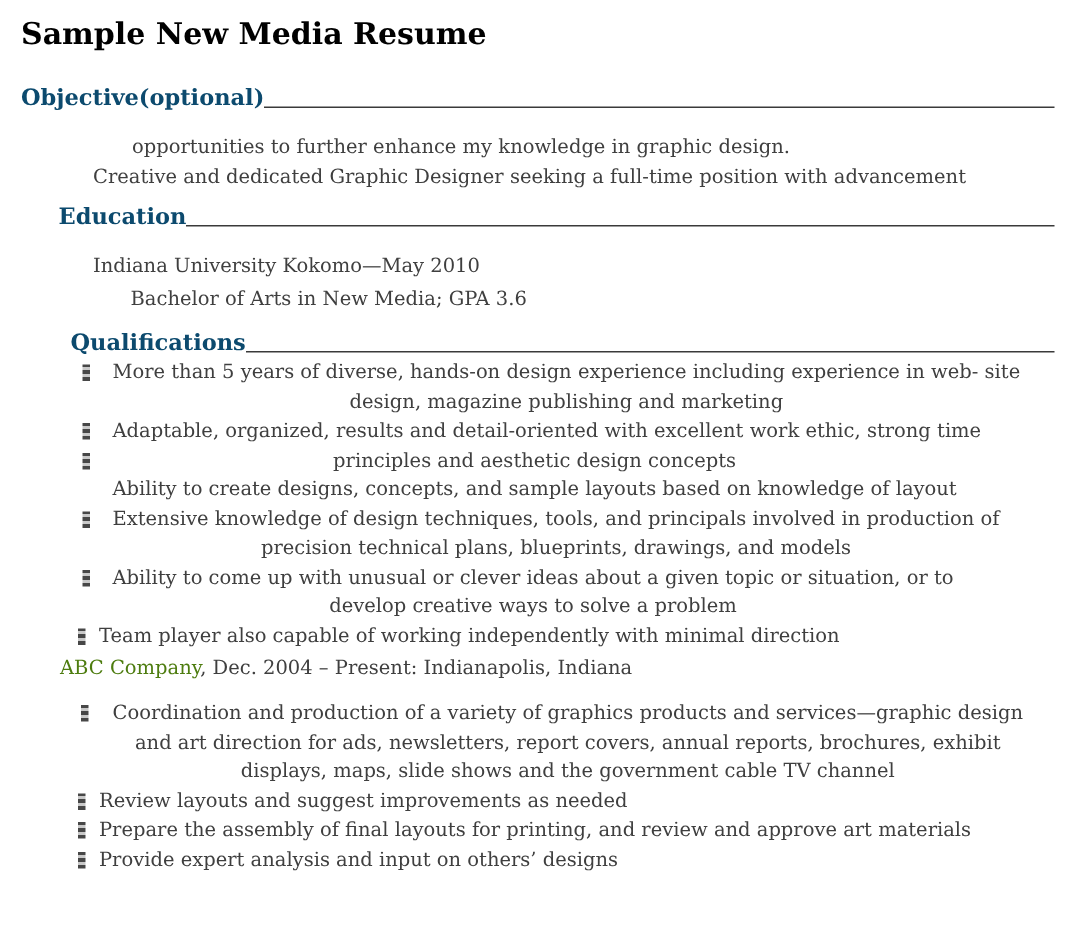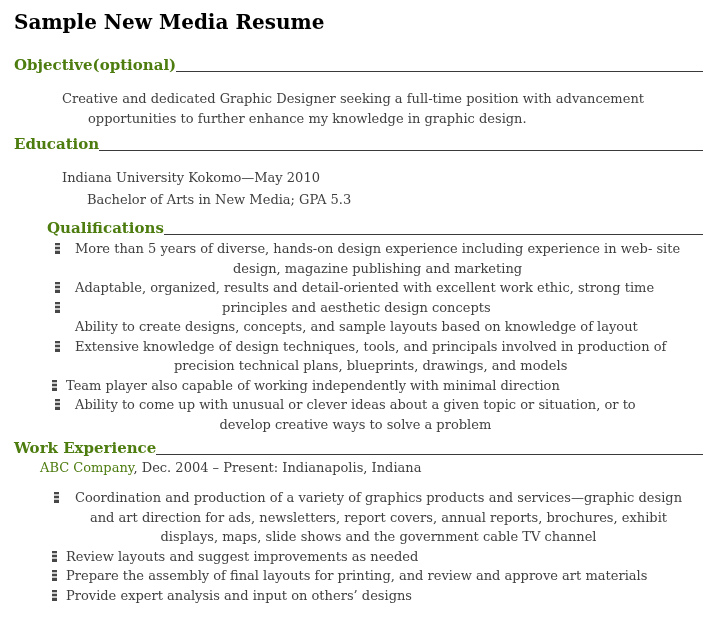--- a/index.html
+++ b/index.html
@@ -26,30 +26,30 @@
     line-height: 24px;
     font-weight: bold;
     color: #000000;
   }
   .section-heading {
     display: flex;
     align-items: flex-end;
     font-weight: bold;
     font-size: 15px;
     line-height: 16px;
-    color: #4d7c0f;
+    color: #0c4a6e;
     white-space: nowrap;
   }
   .section-heading .rule {
     flex: 1 1 auto;
     border-bottom: 1.7px solid #3a3a3a;
     margin-bottom: 1px;
   }
   .h-objective { margin-top: 23px; }
-  .h-education { margin-top: 8px; }
+  .h-education { margin-top: 8px; margin-left: 25px; }
   .h-qualifications { margin-top: 11px; margin-left: 33px; }
   .h-work { margin-top: 6px; }
 
   
   .objective-para { margin-top: 16px; line-height: 19.5px; font-size: 13px; }
   .objective-para .line { white-space: nowrap; }
   .objective-para .line.first { padding-left: 48px; }
   .objective-para .line.rest  { padding-left: 74px; }
 
   .edu-school { margin-top: 16px; padding-left: 48px; font-size: 13px; line-height: 19px; white-space: nowrap; }
@@ -89,31 +89,31 @@
 <div class="page">
 
   <h1 class="doc-title">Sample New Media Resume</h1>
 
   <div class="section-heading h-objective">
     <span>Objective(optional)</span>
     <span class="rule"></span>
   </div>
 
   <div class="objective-para" id="objective-para">
+      <div class="line rest">opportunities to further enhance my knowledge in graphic design.</div>
       <div class="line first">Creative and dedicated Graphic Designer seeking a full-time position with advancement</div>
-      <div class="line rest">opportunities to further enhance my knowledge in graphic design.</div>
     </div>
 
   <div class="section-heading h-education">
     <span>Education</span>
     <span class="rule"></span>
   </div>
 
   <div class="edu-school">Indiana University Kokomo—May 2010</div>
-  <div class="edu-degree">Bachelor of Arts in New Media; GPA 5.3</div>
+  <div class="edu-degree">Bachelor of Arts in New Media; GPA 3.6</div>
 
   <div class="section-heading h-qualifications">
     <span>Qualifications</span>
     <span class="rule"></span>
   </div>
 
   <div class="bullet-list" id="qualifications-list">
       <div class="bullet-item indent-wide">
         <span class="glyph-cell">
           <span class="tofu"></span>
@@ -142,43 +142,39 @@
       </div>
       <div class="bullet-item indent-wide">
         <span class="glyph-cell">
           <span class="tofu"></span>
         </span>
         <div class="bullet-text">
           <div class="line">Extensive knowledge of design techniques, tools, and principals involved in production of</div>
           <div class="line">precision technical plans, blueprints, drawings, and models</div>
         </div>
       </div>
-      <div class="bullet-item indent-narrow">
-        <span class="glyph-cell">
-          <span class="tofu"></span>
-        </span>
-        <div class="bullet-text">
-          <div class="line">Team player also capable of working independently with minimal direction</div>
-        </div>
-      </div>
       <div class="bullet-item indent-wide">
         <span class="glyph-cell">
           <span class="tofu"></span>
         </span>
         <div class="bullet-text">
           <div class="line">Ability to come up with unusual or clever ideas about a given topic or situation, or to</div>
           <div class="line">develop creative ways to solve a problem</div>
         </div>
       </div>
+      <div class="bullet-item indent-narrow">
+        <span class="glyph-cell">
+          <span class="tofu"></span>
+        </span>
+        <div class="bullet-text">
+          <div class="line">Team player also capable of working independently with minimal direction</div>
+        </div>
+      </div>
     </div>
 
-  <div class="section-heading h-work">
-    <span>Work Experience</span>
-    <span class="rule"></span>
-  </div>
 
   <div class="employer-line">
     <span class="employer-name">ABC Company</span><span>, Dec. 2004 – Present: Indianapolis, Indiana</span>
   </div>
 
   <div class="bullet-list work-list" id="work-list">
       <div class="bullet-item indent-wide-first">
         <span class="glyph-cell">
           <span class="tofu"></span>
         </span>

